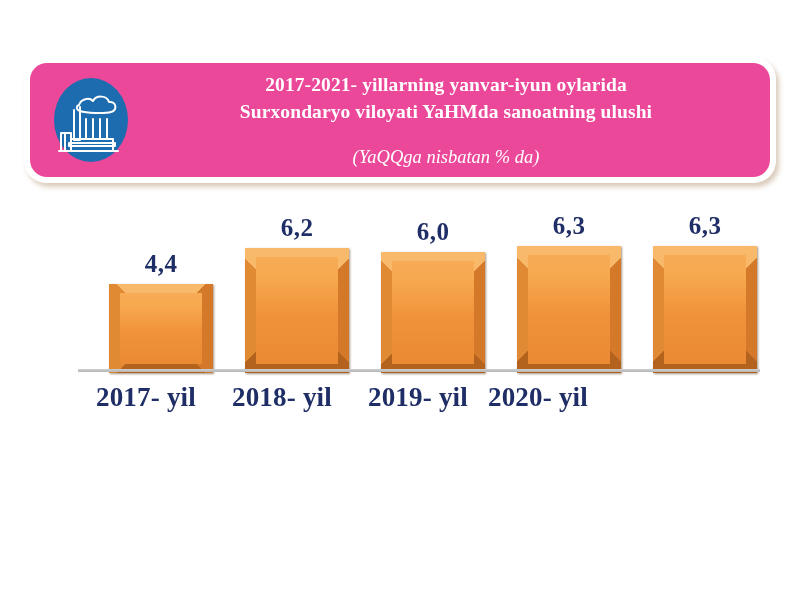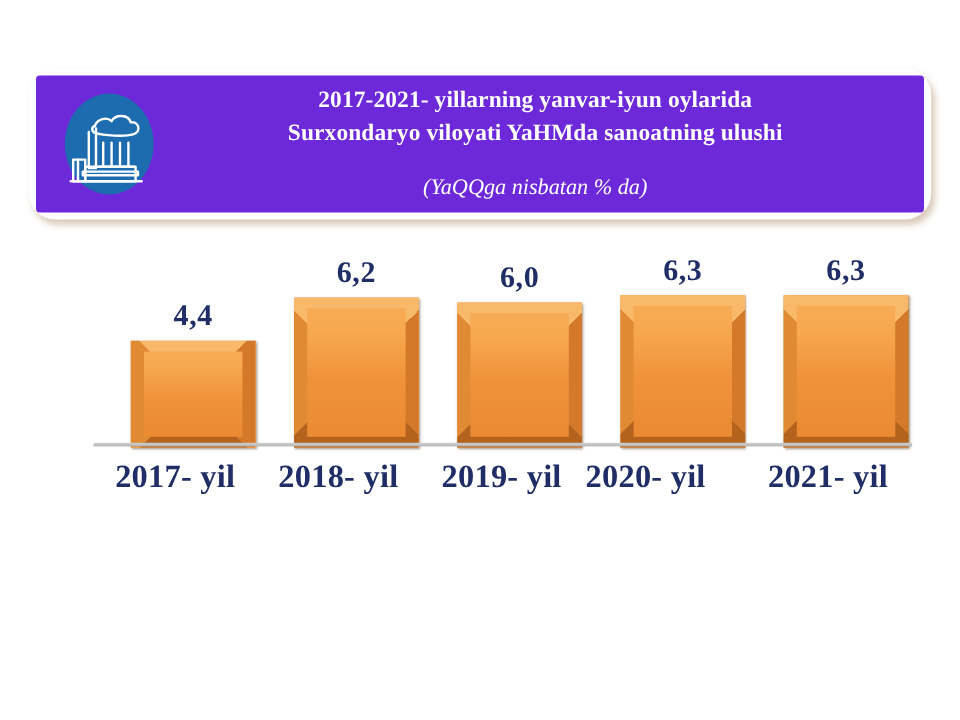--- a/index.html
+++ b/index.html
@@ -24,22 +24,22 @@
     height: 126px;
     border-radius: 22px;
     background: #ffffff;
     box-shadow: 3px 4px 5px rgba(175,140,105,0.45);
     box-sizing: border-box;
     padding: 6px;
   }
   .banner {
     width: 100%;
     height: 100%;
-    border-radius: 3px;
-    background: #6d28d9;
+    border-radius: 17px;
+    background: #ec4899;
     position: relative;
     box-sizing: border-box;
   }
   .banner-icon {
     position: absolute;
     left: 22px;
     top: 50%;
     transform: translateY(-50%);
     width: 78px;
     height: 86px;
@@ -231,14 +231,13 @@
         <div class="bar-label" style="bottom: 133px;">6,3</div>
       </div>
     </div>
 </div>
 <div class="axis-line"></div>
 <div class="cat-labels" id="cats">
     <div class="cat-label" style="left: 0px;">2017- yil</div>
     <div class="cat-label" style="left: 136px;">2018- yil</div>
     <div class="cat-label" style="left: 272px;">2019- yil</div>
     <div class="cat-label" style="left: 392px;">2020- yil</div>
-    <div class="cat-label" style="left: 544px;">2021- yil</div>
   </div>
 
 </body></html>

